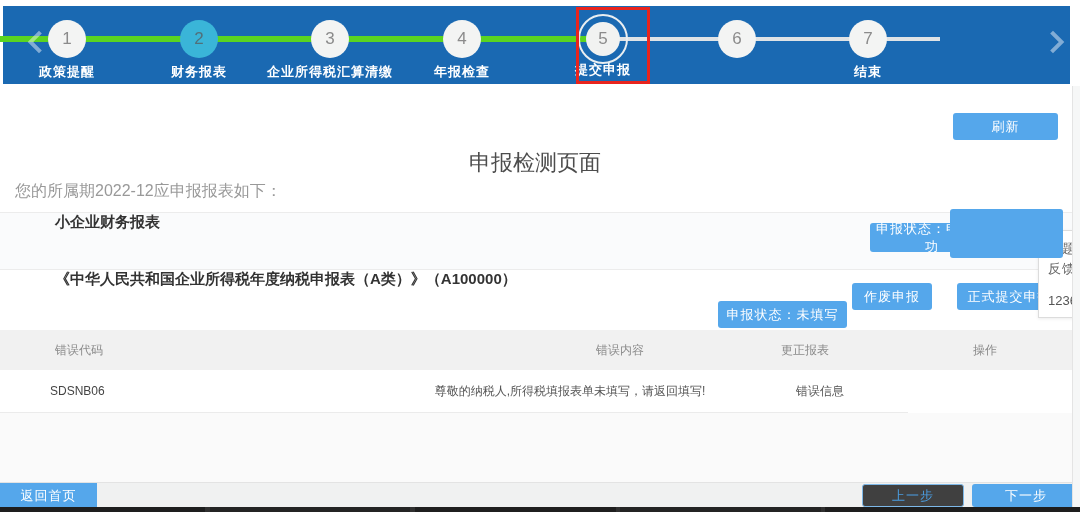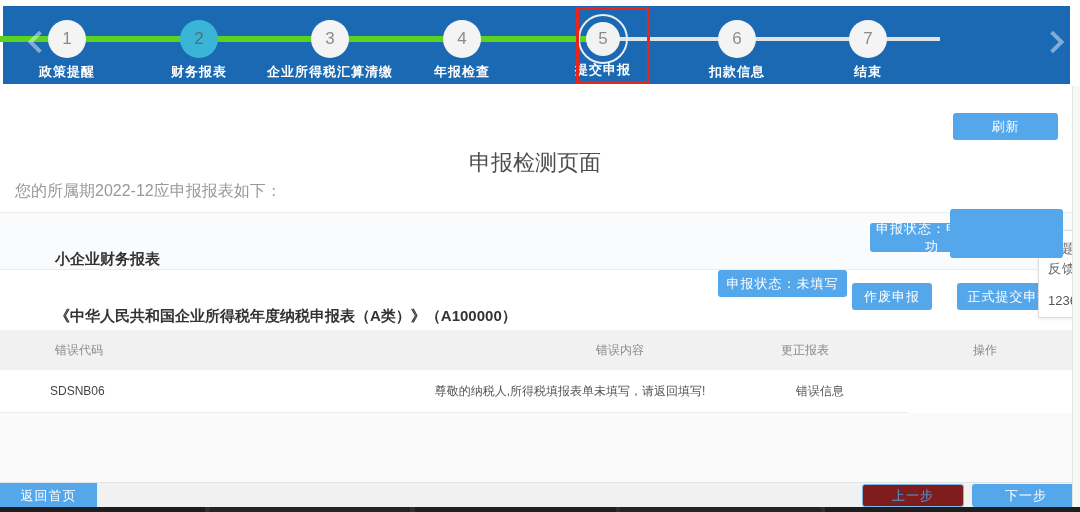--- a/index.html
+++ b/index.html
@@ -39,35 +39,35 @@
   
   .redbox { position:absolute; border:3px solid #e8241d; z-index:60; pointer-events:none; }
   .redbox.step5 { left:576px; top:7px;  width:74px;  height:77px; }
   .redbox.btn   { left:950px; top:209px; width:113px; height:49px; }
   
   .btn {
     position:absolute; background:#55a7eb; color:#fff; border:none; border-radius:3px;
     font-size:13px; text-align:center; cursor:pointer; font-family:inherit;
     display:flex; align-items:center; justify-content:center; letter-spacing:1px;
   }
-  .btn.ghost { background:#7f1d1d; border:1px solid #7db8e8; color:#4a9de0; }
+  .btn.ghost { background:#404040; border:1px solid #7db8e8; color:#4a9de0; }
   
   .refresh-btn { left:953px; top:113px; width:105px; height:27px; }
   .page-title { position:absolute; top:148px; left:0; width:1070px; text-align:center;
                 font-size:22px; color:#4d4d4d; }
   .page-subtitle { position:absolute; top:181px; left:15px; width:1070px; 
                    font-size:16px; color:#999; }
   
-  .report-row { position:absolute; left:0; width:1080px; display:flex; align-items:flex-end; }
+  .report-row { position:absolute; left:0; width:1080px; display:flex; align-items:flex-start; }
   .row1 { top:212px; height:58px; background:#fafbfc; border-top:1px solid #ececec; border-bottom:1px solid #ececec; }
   .row2 { top:270px; height:56px; background:#fff; }
   .report-name { margin-left:55px; font-size:15px; font-weight:700; color:#333; }
   .b-status1 { left:828px; top:223px; width:124px; height:29px;margin-left:42px; }
   .b-correct { left:958px; top:223px; width:104px; height:29px; }
-  .b-status2 { left:718px; top:270px; width:129px; height:27px; }
+  .b-status2 { left:718px; top:301px; width:129px; height:27px; }
   .b-void    { left:852px; top:283px; width:80px; height:27px; }
   .b-submit  { left:957px; top:283px; width:105px; height:27px; }
   
   .feedback {
     position:absolute; left:1038px; top:230px; width:52px; height:88px; z-index:30;
     background:#fff; border:1px solid #dcdcdc; box-shadow:0 1px 3px rgba(0,0,0,.08);
     font-size:13px; color:#666; padding:8px 0 0 9px; cursor:pointer;
   }
   .feedback .fb-line { line-height:20px; letter-spacing:1px; }
   .feedback .fb-hotline { margin-top:14px; font-size:13px; color:#555; }
@@ -117,21 +117,20 @@
   <div class="step" style="left:389px">
     <div class="circle"><span>4</span></div>
     <div class="step-label">年报检查</div>
   </div>
   <div class="step" style="left:530px">
     <div class="circle ringed"><span>5</span></div>
     <div class="step-label">提交申报</div>
   </div>
   <div class="step" style="left:664px">
     <div class="circle"><span>6</span></div>
-    <div class="step-label">扣款信息</div>
   </div>
   <div class="step" style="left:795px">
     <div class="circle"><span>7</span></div>
     <div class="step-label">结束</div>
   </div>
 </div>
 
 <button class="btn refresh-btn">刷新</button>
 <div class="page-title">申报检测页面</div>
 <div class="page-subtitle">您的所属期2022-12应申报报表如下：</div>

